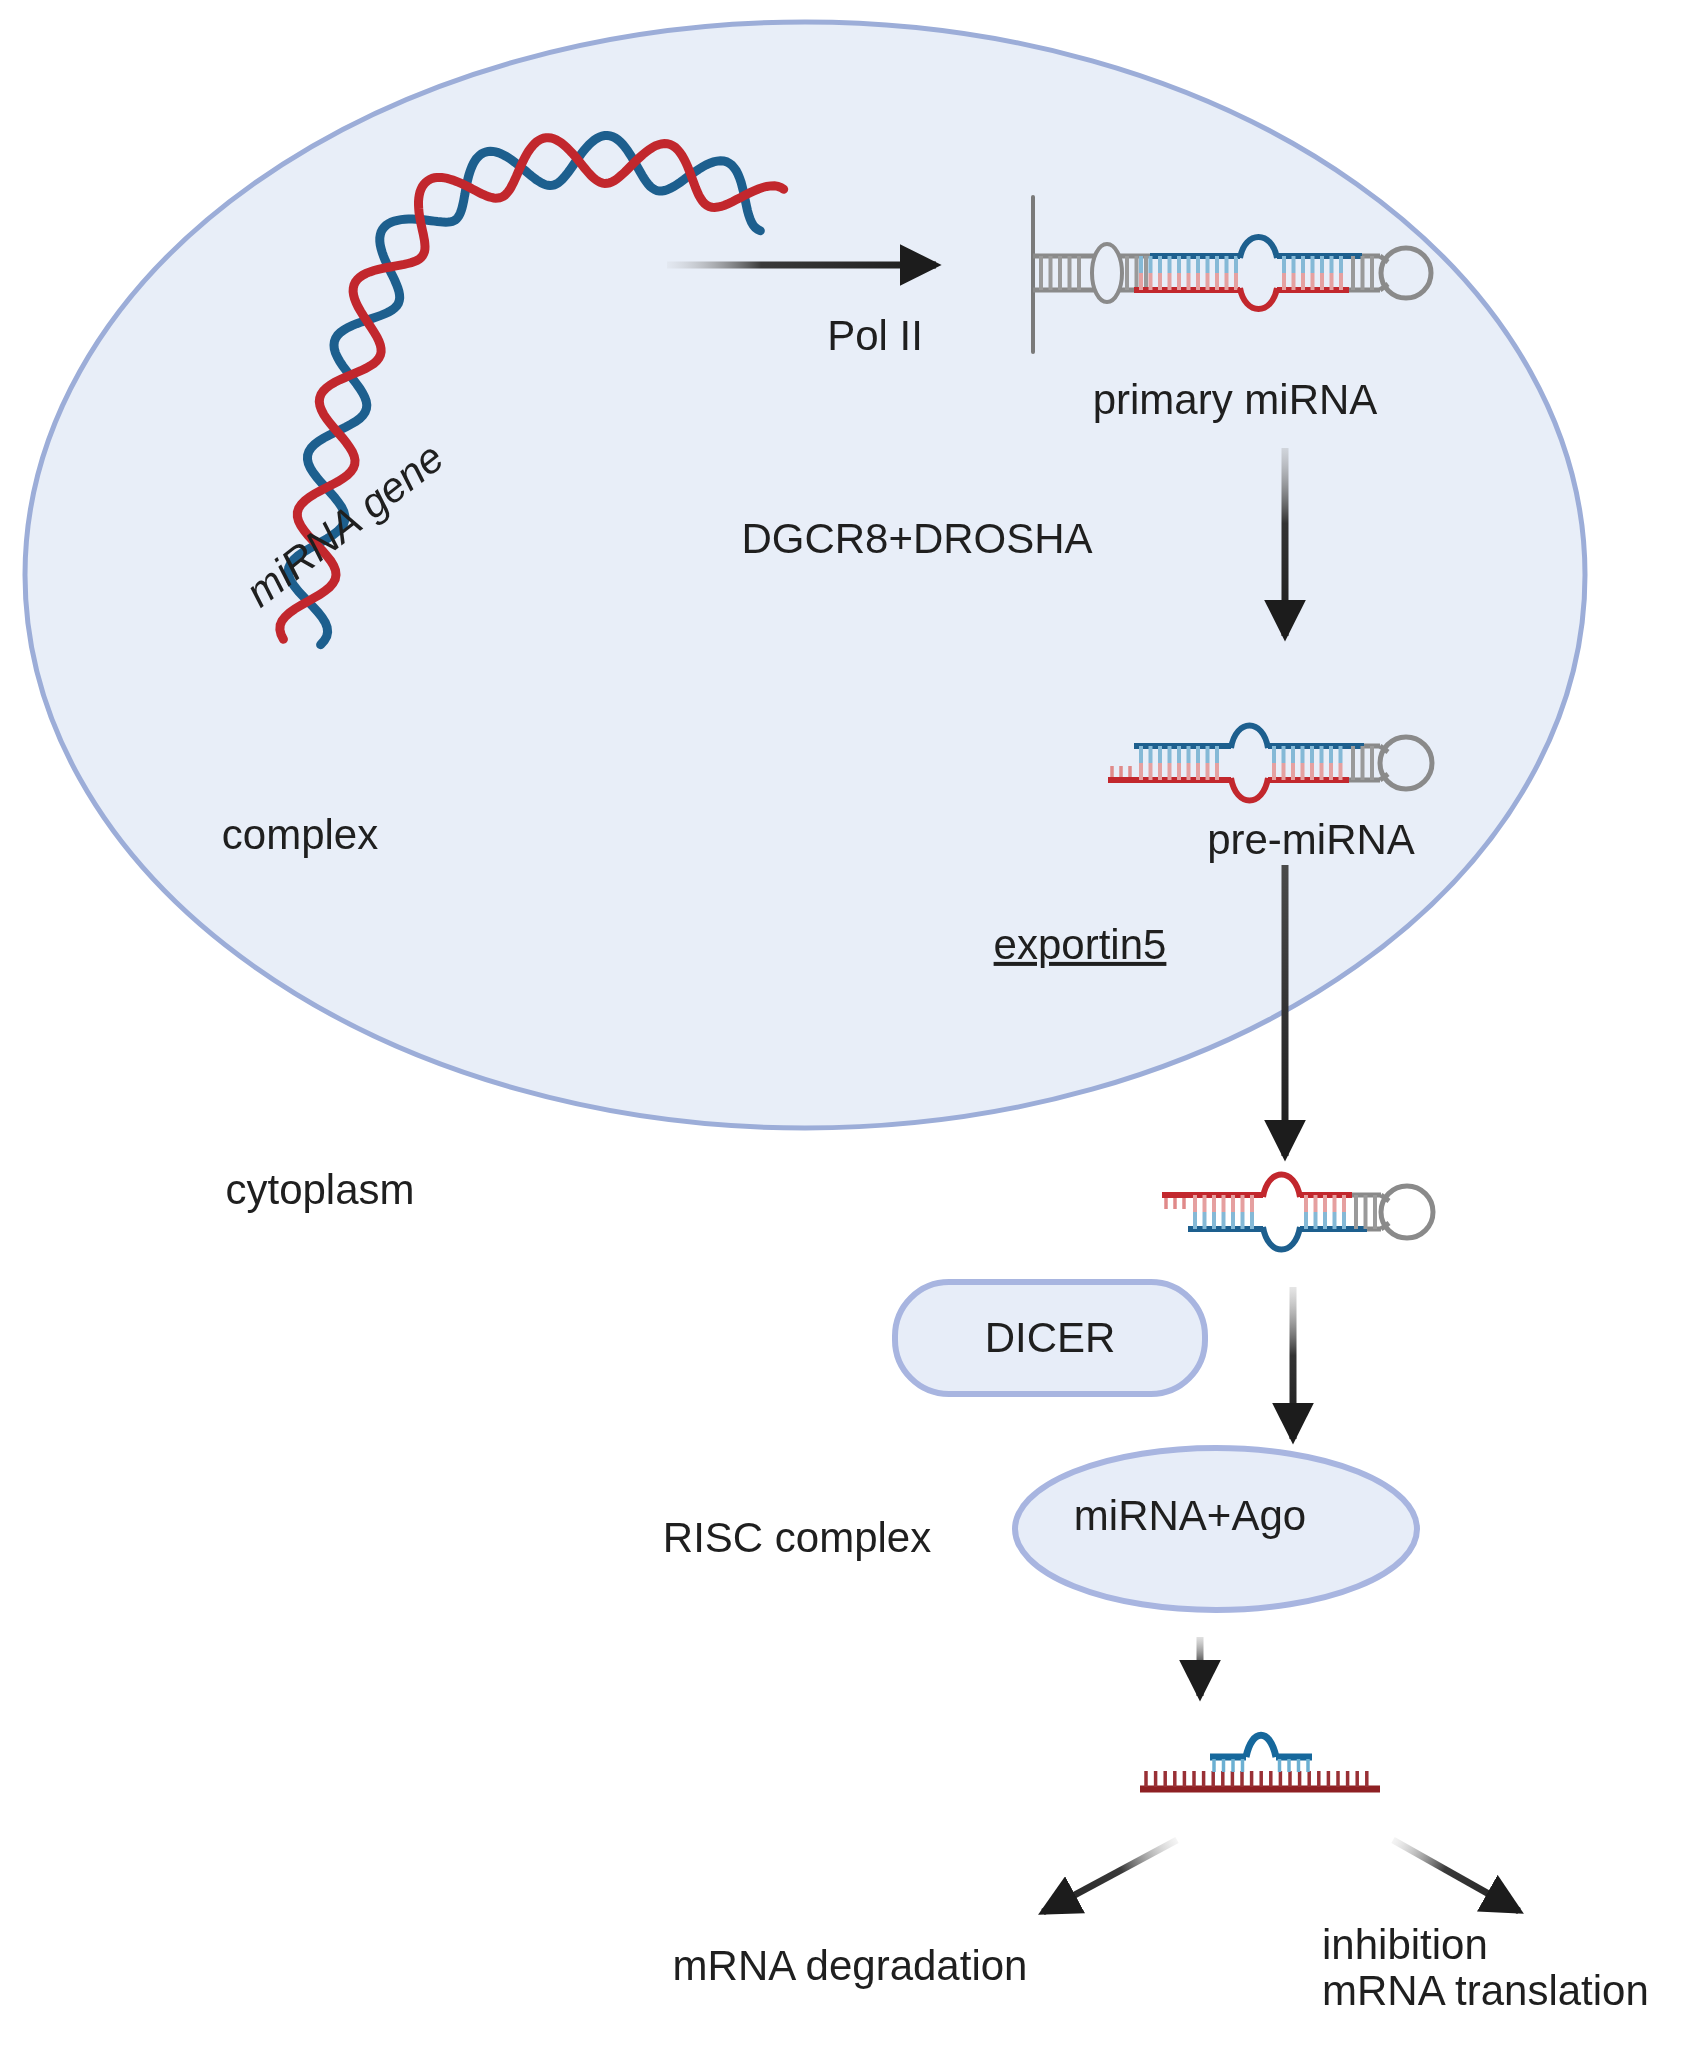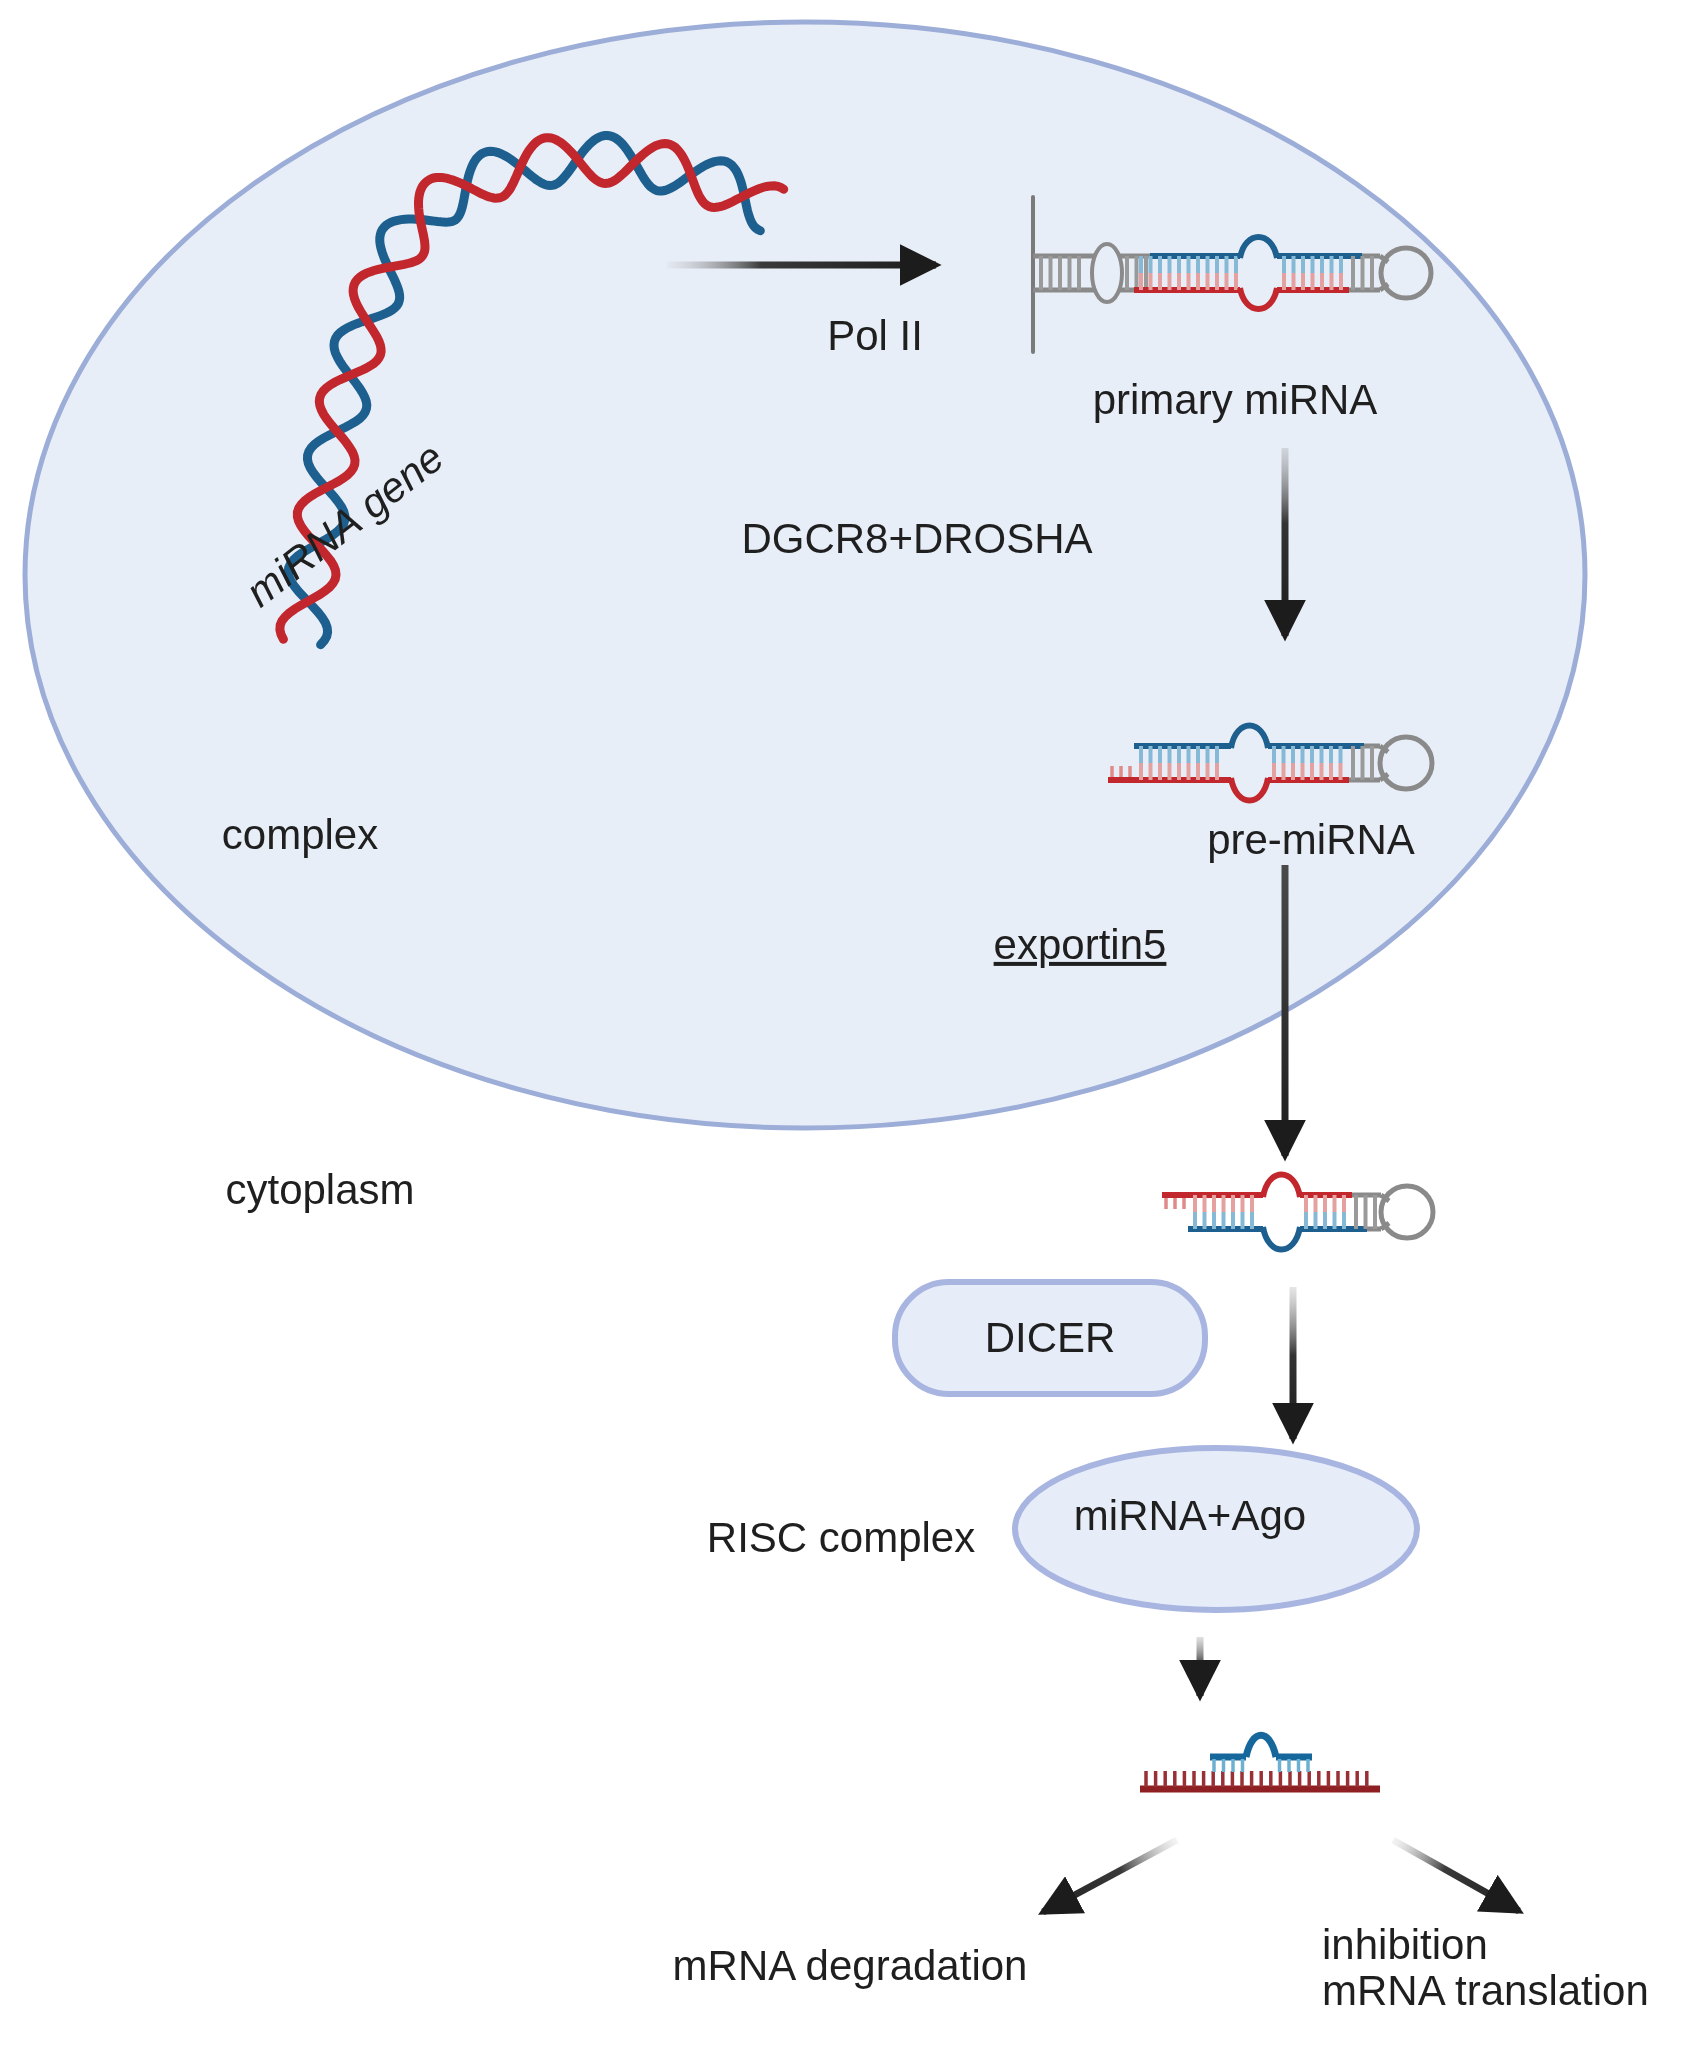--- a/index.html
+++ b/index.html
@@ -314,21 +314,21 @@
   <div class="label" style="left:1280px;top:840px;margin-left:31px;">pre-miRNA</div>
 
   <div class="label" style="left:300px;top:835px;">complex</div>
 
   <div class="label" style="left:1080px;top:945px;text-decoration:underline;">exportin5</div>
 
   <div class="label" style="left:320px;top:1190px;">cytoplasm</div>
 
   <div class="label" style="left:1050px;top:1338px;">DICER</div>
 
-  <div class="label" style="left:797px;top:1538px;margin-left:44px;">RISC complex</div>
+  <div class="label" style="left:797px;top:1538px;">RISC complex</div>
 
   <div class="label" style="left:1190px;top:1516px;">miRNA+Ago</div>
 
   <div class="label" style="left:850px;top:1966px;">mRNA degradation</div>
 
   <div class="label block" style="left:1322px;top:1922px;">
     <div>inhibition</div>
     <div>mRNA translation</div>
   </div>
 

